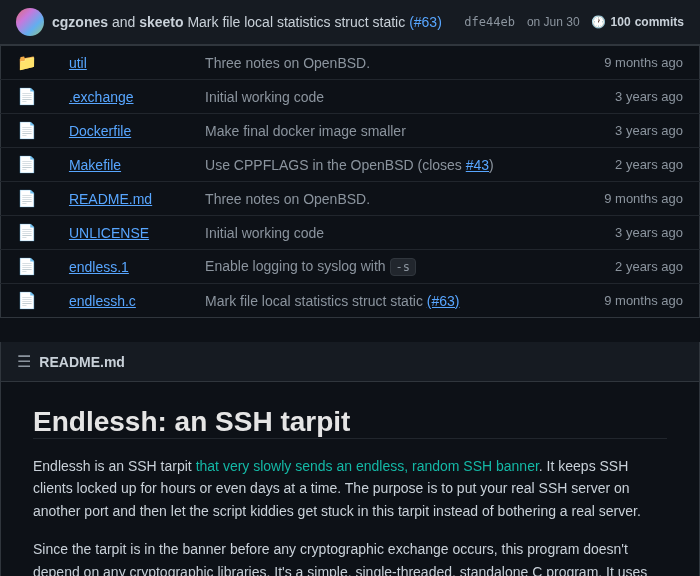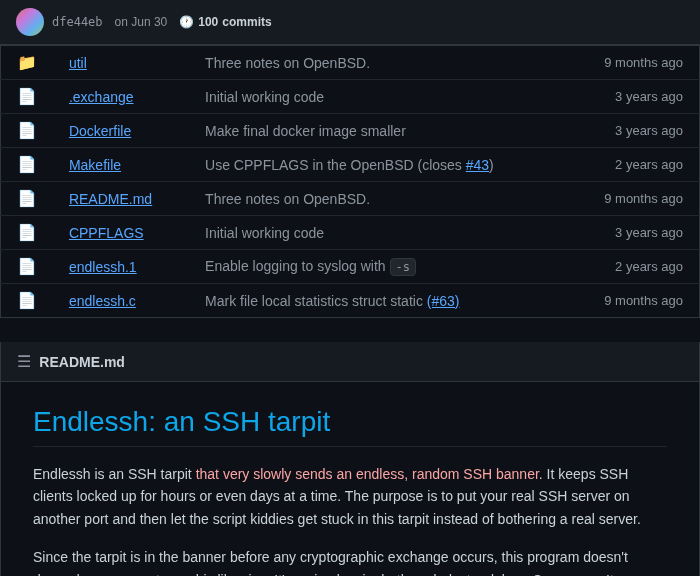--- a/index.html
+++ b/index.html
@@ -149,43 +149,49 @@
     }
 
     .readme-body {
       background: #0d1117;
       border: 1px solid #30363d;
       border-top: none;
       padding: 24px 32px 32px;
     }
     .readme-h1 {
       font-size: 28px;
-      font-weight: 400;
-      color: #0ea5e9;
+      font-weight: 700;
+      color: #e5e5e5;
       margin-bottom: 16px;
-      padding-bottom: 8px;
       border-bottom: 1px solid #21262d;
     }
     .readme-p {
       color: #c9d1d9;
       line-height: 1.6;
       margin-bottom: 16px;
       font-size: 14px;
     }
     .readme-p a {
-      color: #fca5a5;
+      color: #14b8a6;
       text-decoration: none;
     }
   </style>
 </head>
 <body>
 
 <div class="commit-bar">
   <div class="avatar">
     
+  </div>
+  <div class="commit-authors">
+    <span class="author-link">cgzones</span>
+    <span> and </span>
+    <span class="author-link">skeeto</span>
+    <span> Mark file local statistics struct static </span>
+    <span class="commit-link">(#63)</span>
   </div>
   <div class="commit-meta">
     <span class="commit-hash">dfe44eb</span>
     <span>on Jun 30</span>
     <span class="commits-count">
       <span class="history-icon">🕐</span>
       <span>100</span>
       <span>commits</span>
     </span>
   </div>
@@ -218,27 +224,27 @@
         <td class="file-time">2 years ago</td>
       </tr>
       <tr>
         <td class="file-icon-cell"><span class="file-icon">📄</span></td>
         <td><span class="file-name">README.md</span></td>
         <td class="commit-message"><span>Three notes on OpenBSD.</span></td>
         <td class="file-time">9 months ago</td>
       </tr>
       <tr>
         <td class="file-icon-cell"><span class="file-icon">📄</span></td>
-        <td><span class="file-name">CPPFLAGS</span></td>
+        <td><span class="file-name">UNLICENSE</span></td>
         <td class="commit-message"><span>Initial working code</span></td>
         <td class="file-time">3 years ago</td>
       </tr>
       <tr>
         <td class="file-icon-cell"><span class="file-icon">📄</span></td>
-        <td><span class="file-name">endlessh.1</span></td>
+        <td><span class="file-name">endless.1</span></td>
         <td class="commit-message"><span>Enable logging to syslog with </span><span class="badge">-s</span></td>
         <td class="file-time">2 years ago</td>
       </tr>
       <tr>
         <td class="file-icon-cell"><span class="file-icon">📄</span></td>
         <td><span class="file-name">endlessh.c</span></td>
         <td class="commit-message"><span>Mark file local statistics struct static </span><a class="issue-link" href="#">(#63)</a></td>
         <td class="file-time">9 months ago</td>
       </tr>
     </tbody>

